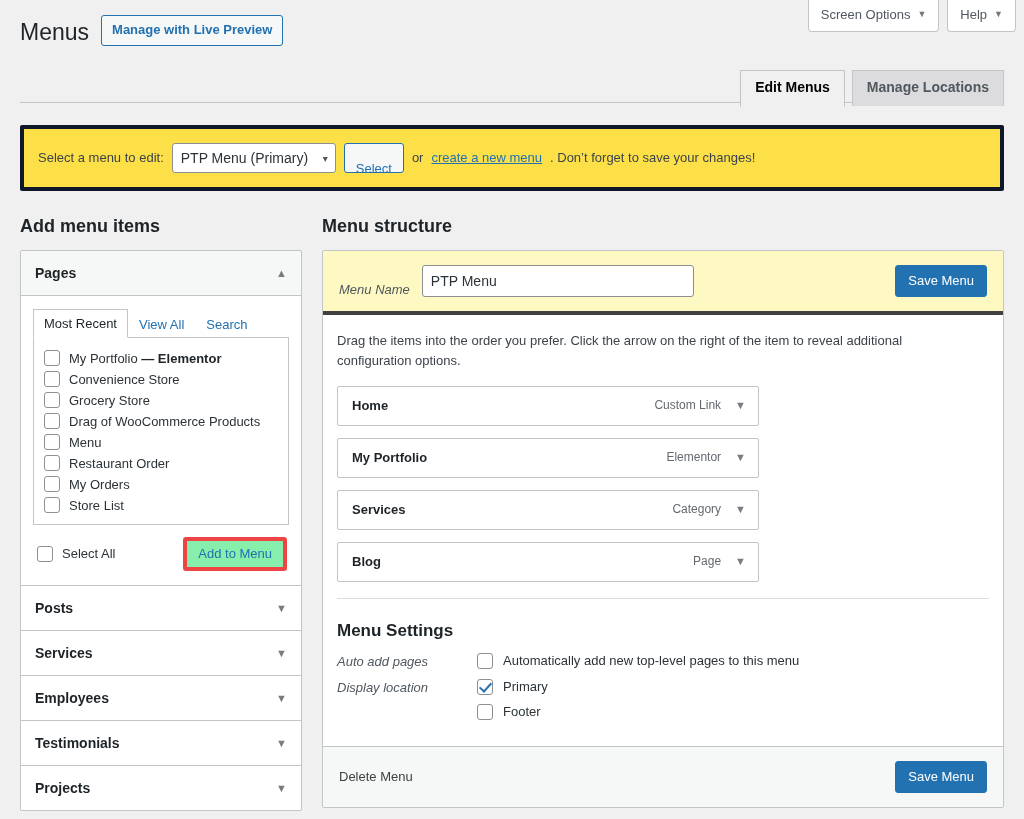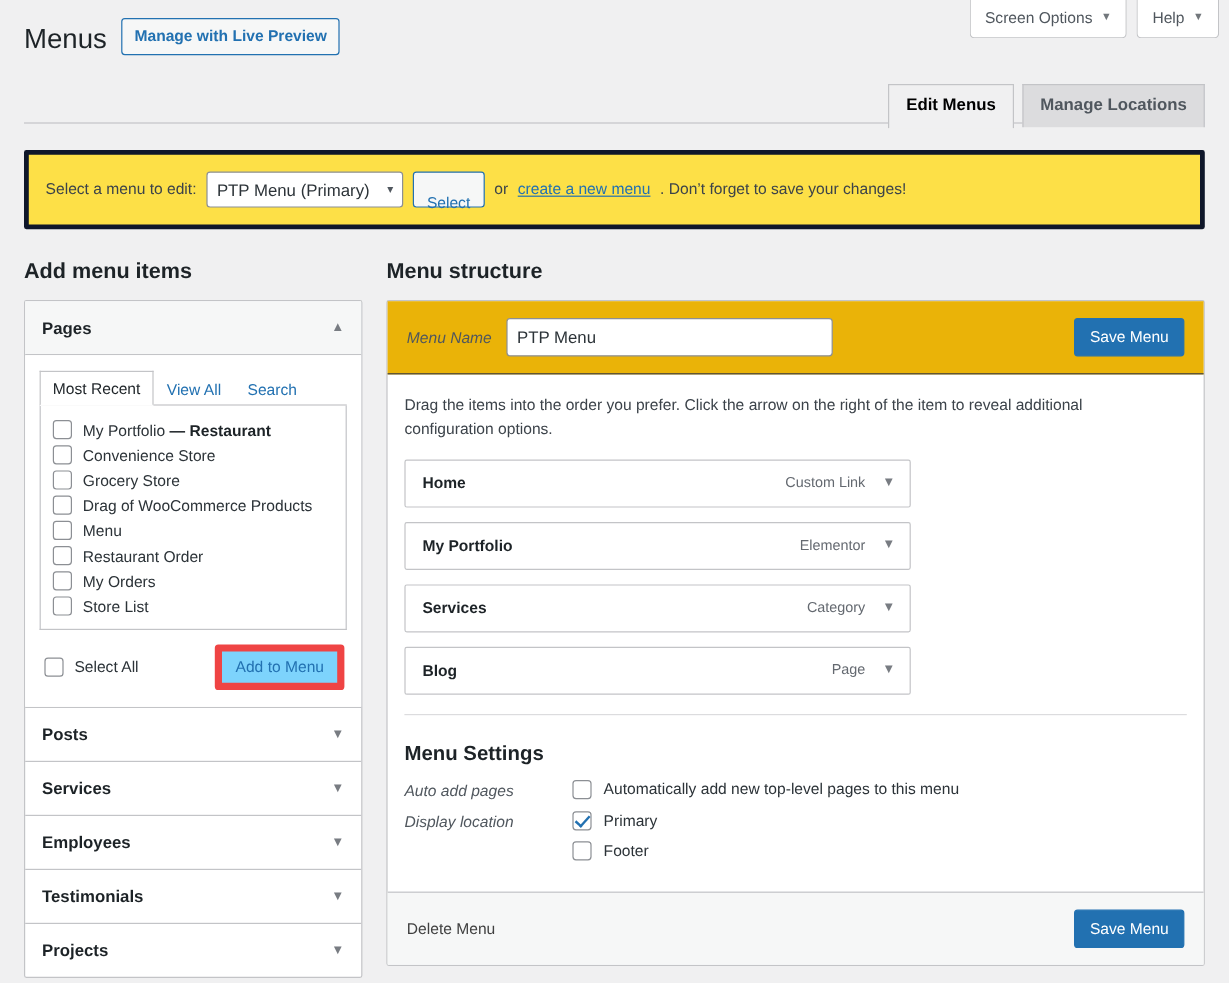--- a/index.html
+++ b/index.html
@@ -233,41 +233,41 @@
     border-width: 0 2px 2px 0;
     transform: rotate(42deg);
   }
   .chk-row b { font-weight: 700; color: #1d2327; }
 
   .list-controls {
     display: flex; align-items: center; justify-content: space-between;
     padding: 12px 2px 14px 2px;
   }
   .btn-addmenu {
-    background: #7dd3fc;
-    border: 6px solid #ef4444;
+    background: #86efac;
+    border: 4px solid #ef4444;
     border-radius: 3px;
     color: #2271b1;
     font-size: 13px;
     padding: 5px 11px 6px 11px;
     cursor: pointer;
     font-family: "Liberation Sans", sans-serif;
   }
 
   
   .menu-panel {
     background: #fff;
     border: 1px solid #c3c4c7;
     border-radius: 2px;
   }
   .menu-name-row {
-    display: flex; align-items: center;
+    display: flex; align-items: flex-end;
     padding: 14px 16px;
-    background: #eab308;
-    border-bottom: 1px solid #404040;
+    background: #fef9c3;
+    border-bottom: 4px solid #404040;
     gap: 12px;
   }
   .menu-name-label {
     font-style: italic;
     font-size: 13px;
     color: #50575e;
     white-space: nowrap;
   }
   input.wp-text {
     font-family: "Liberation Sans", sans-serif;
@@ -405,21 +405,21 @@
         </div>
         <div class="acc-body">
           <div class="tabs-row">
             <a class="ptab active">Most Recent</a>
             <a class="ptab">View All</a>
             <a class="ptab">Search</a>
           </div>
           <div class="item-list">
             <label class="chk-row">
               <span class="chk"></span>
-              <span><span>My Portfolio</span><b> — Restaurant</b></span>
+              <span><span>My Portfolio</span><b> — Elementor</b></span>
             </label>
             <label class="chk-row">
               <span class="chk"></span>
               <span>Convenience Store</span>
             </label>
             <label class="chk-row">
               <span class="chk"></span>
               <span>Grocery Store</span>
             </label>
             <label class="chk-row">

